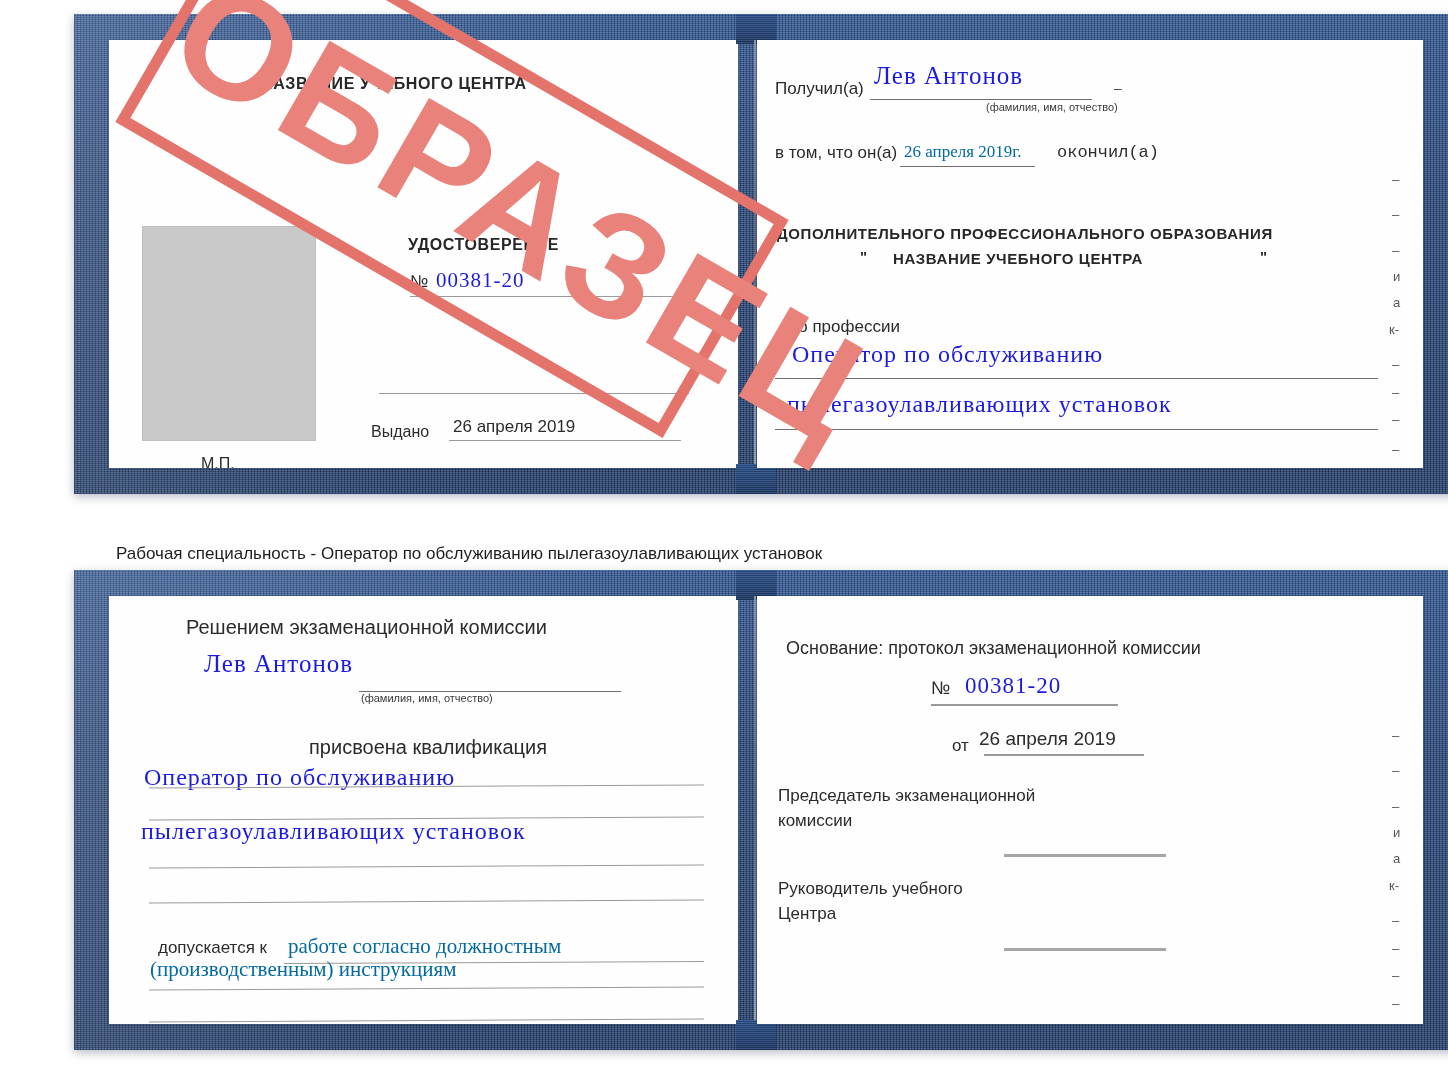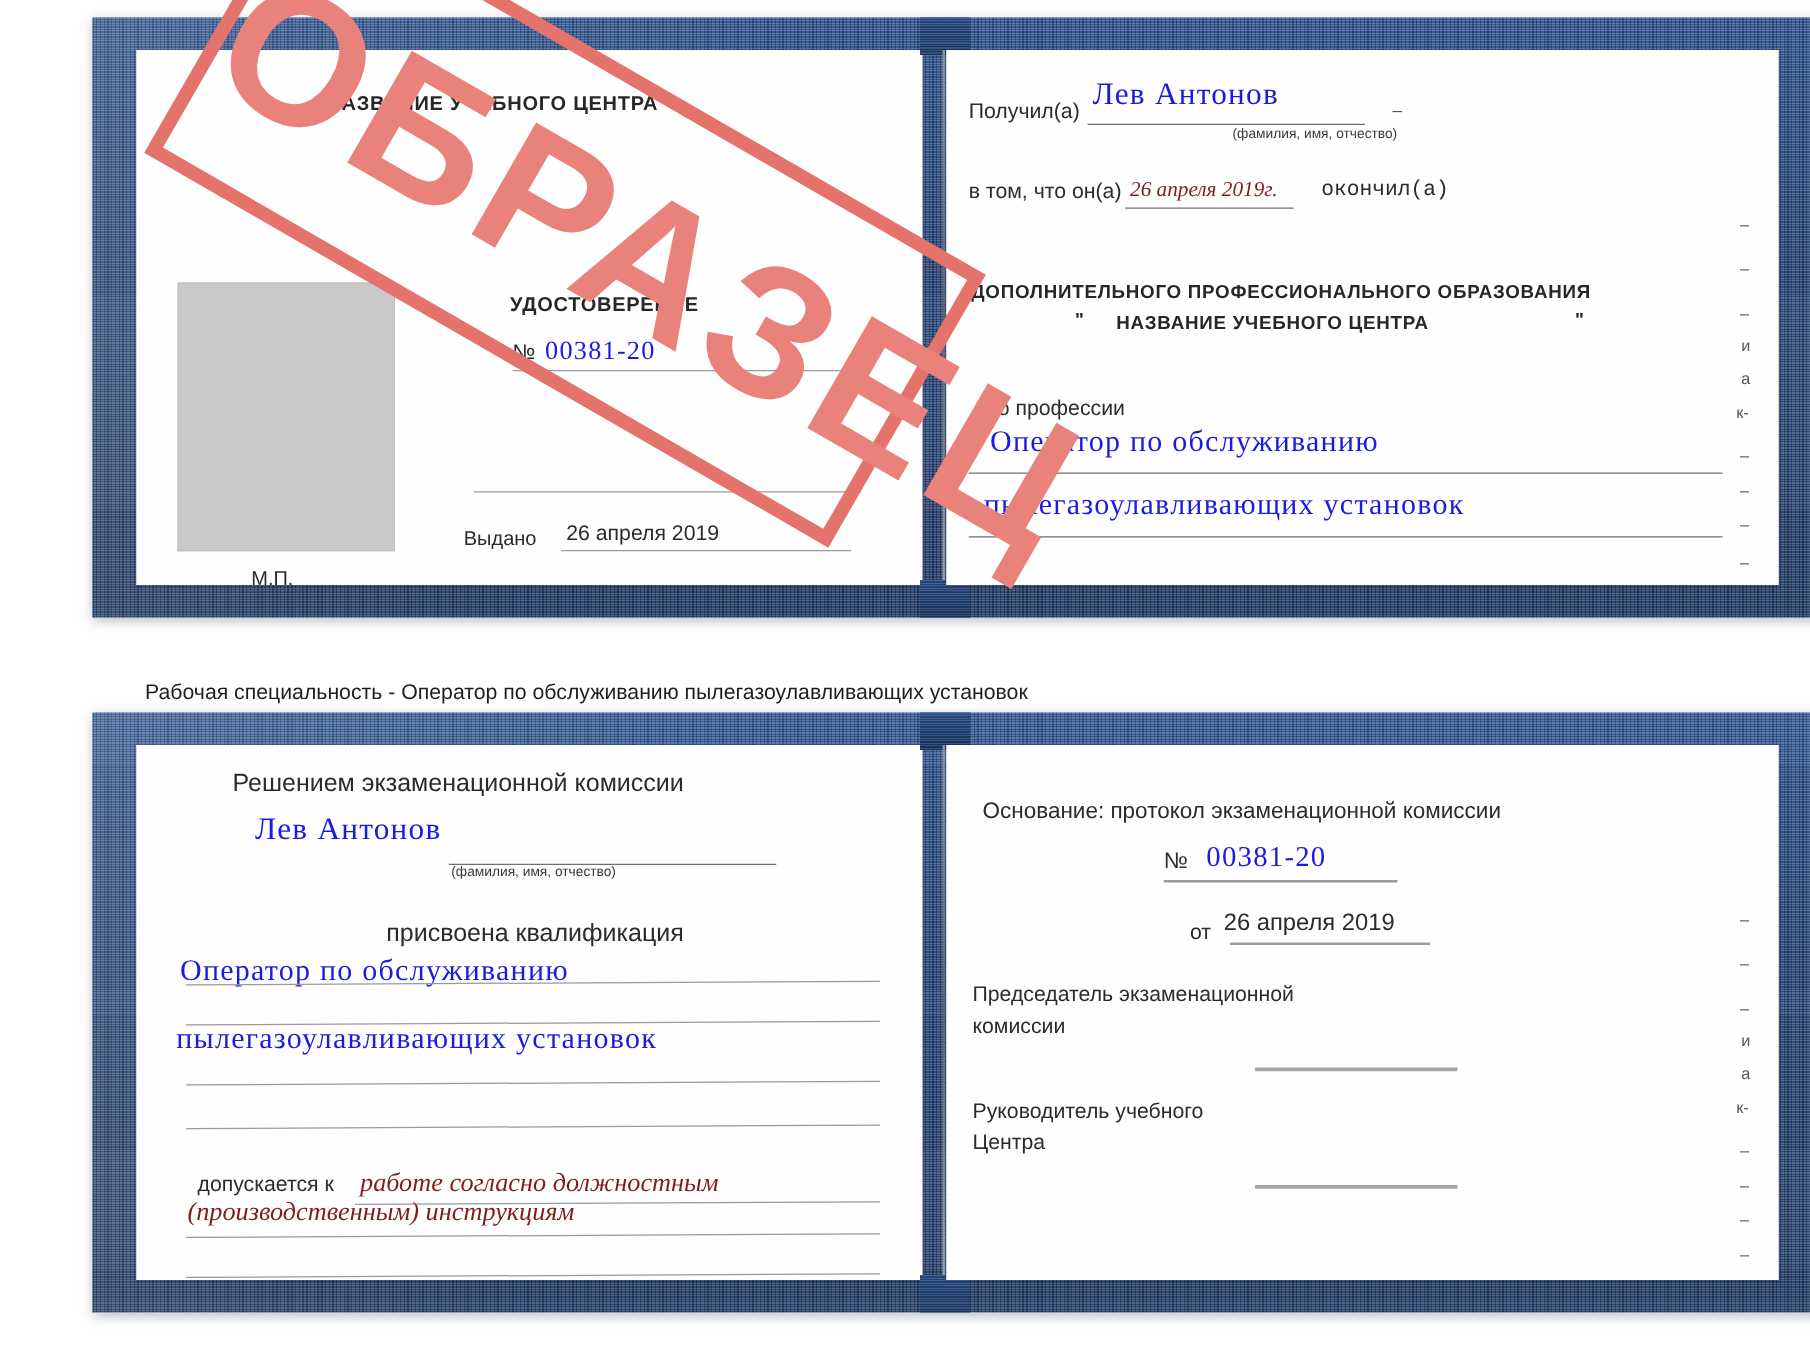--- a/index.html
+++ b/index.html
@@ -69,22 +69,21 @@
     color: #272727;
   }
   .tiny { font-size: 11px; color: #3a3a3a; }
   .hand {
     color: #1a1ae0;
     font-family: Liberation Serif, serif;
     letter-spacing: 1px;
   }
   .ital {
     font-family: "Liberation Serif", serif;
-    font-style: italic;
-    color: #7f1d1d;
+    color: #0369a1;
   }
   .rule {
     position: absolute;
     height: 1px;
     background: #9a9a9a;
   }
   .rule.dark { background: #6f6f6f; }
 
   
   .frag {

